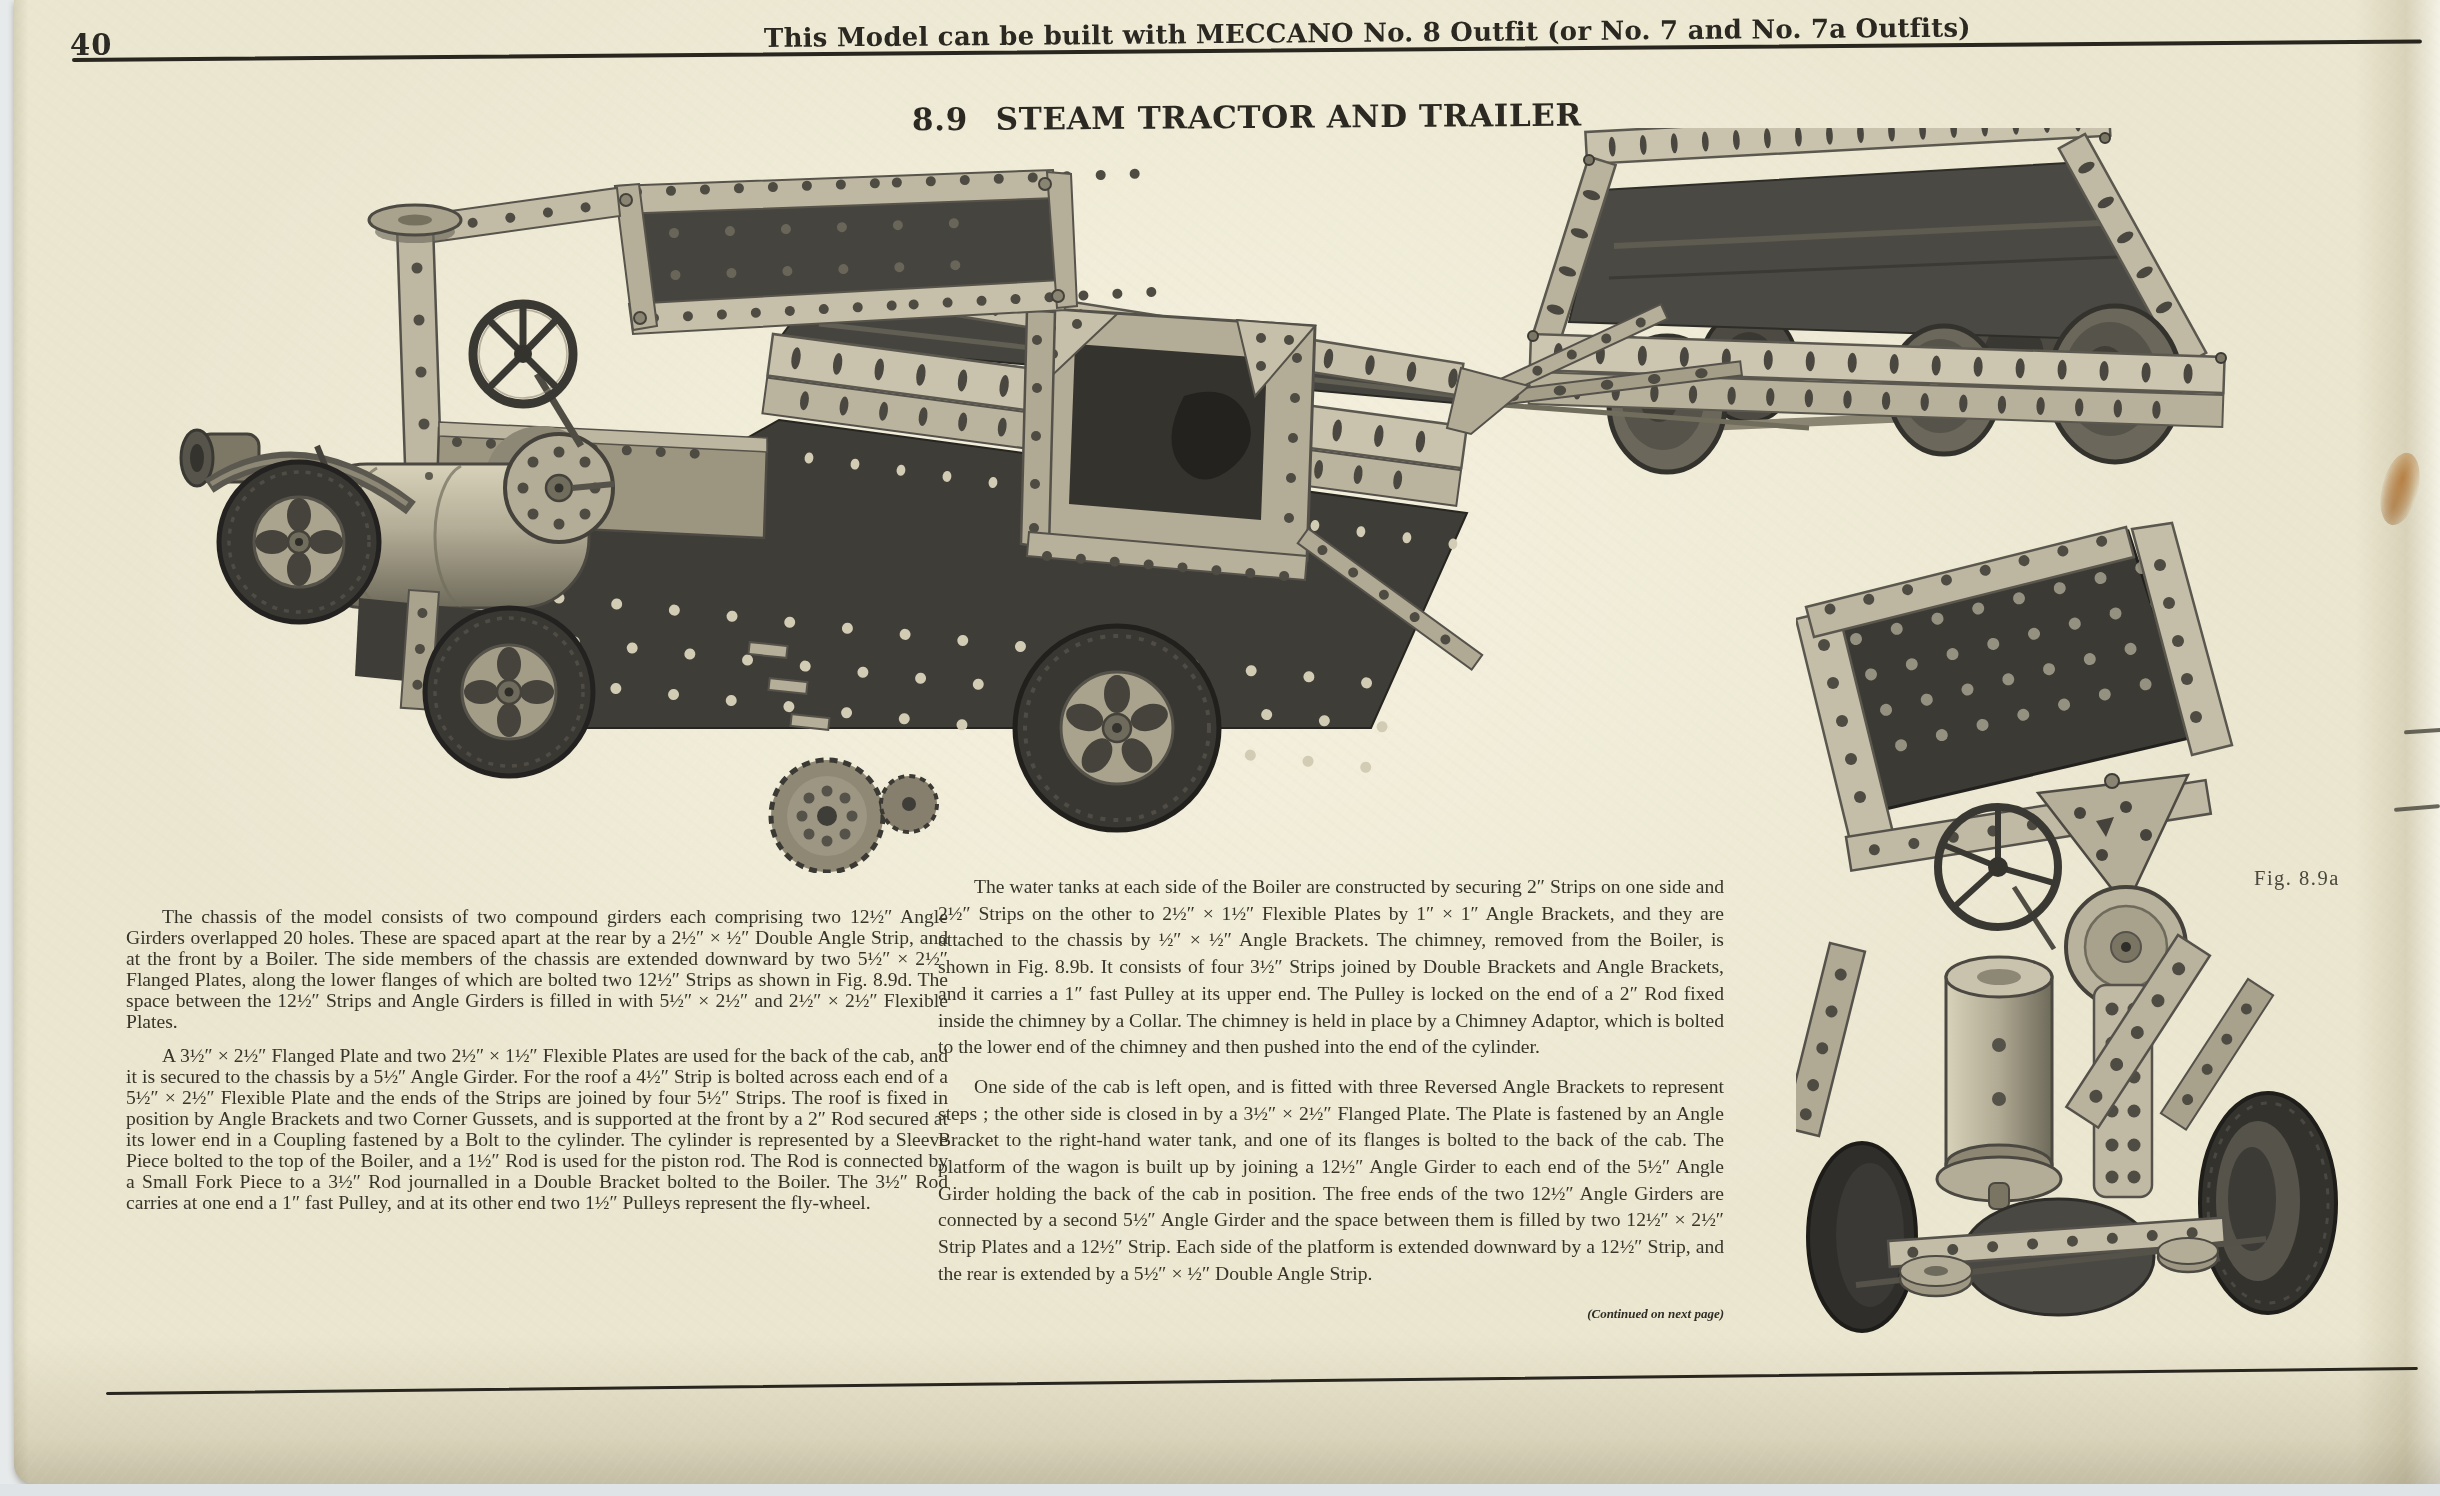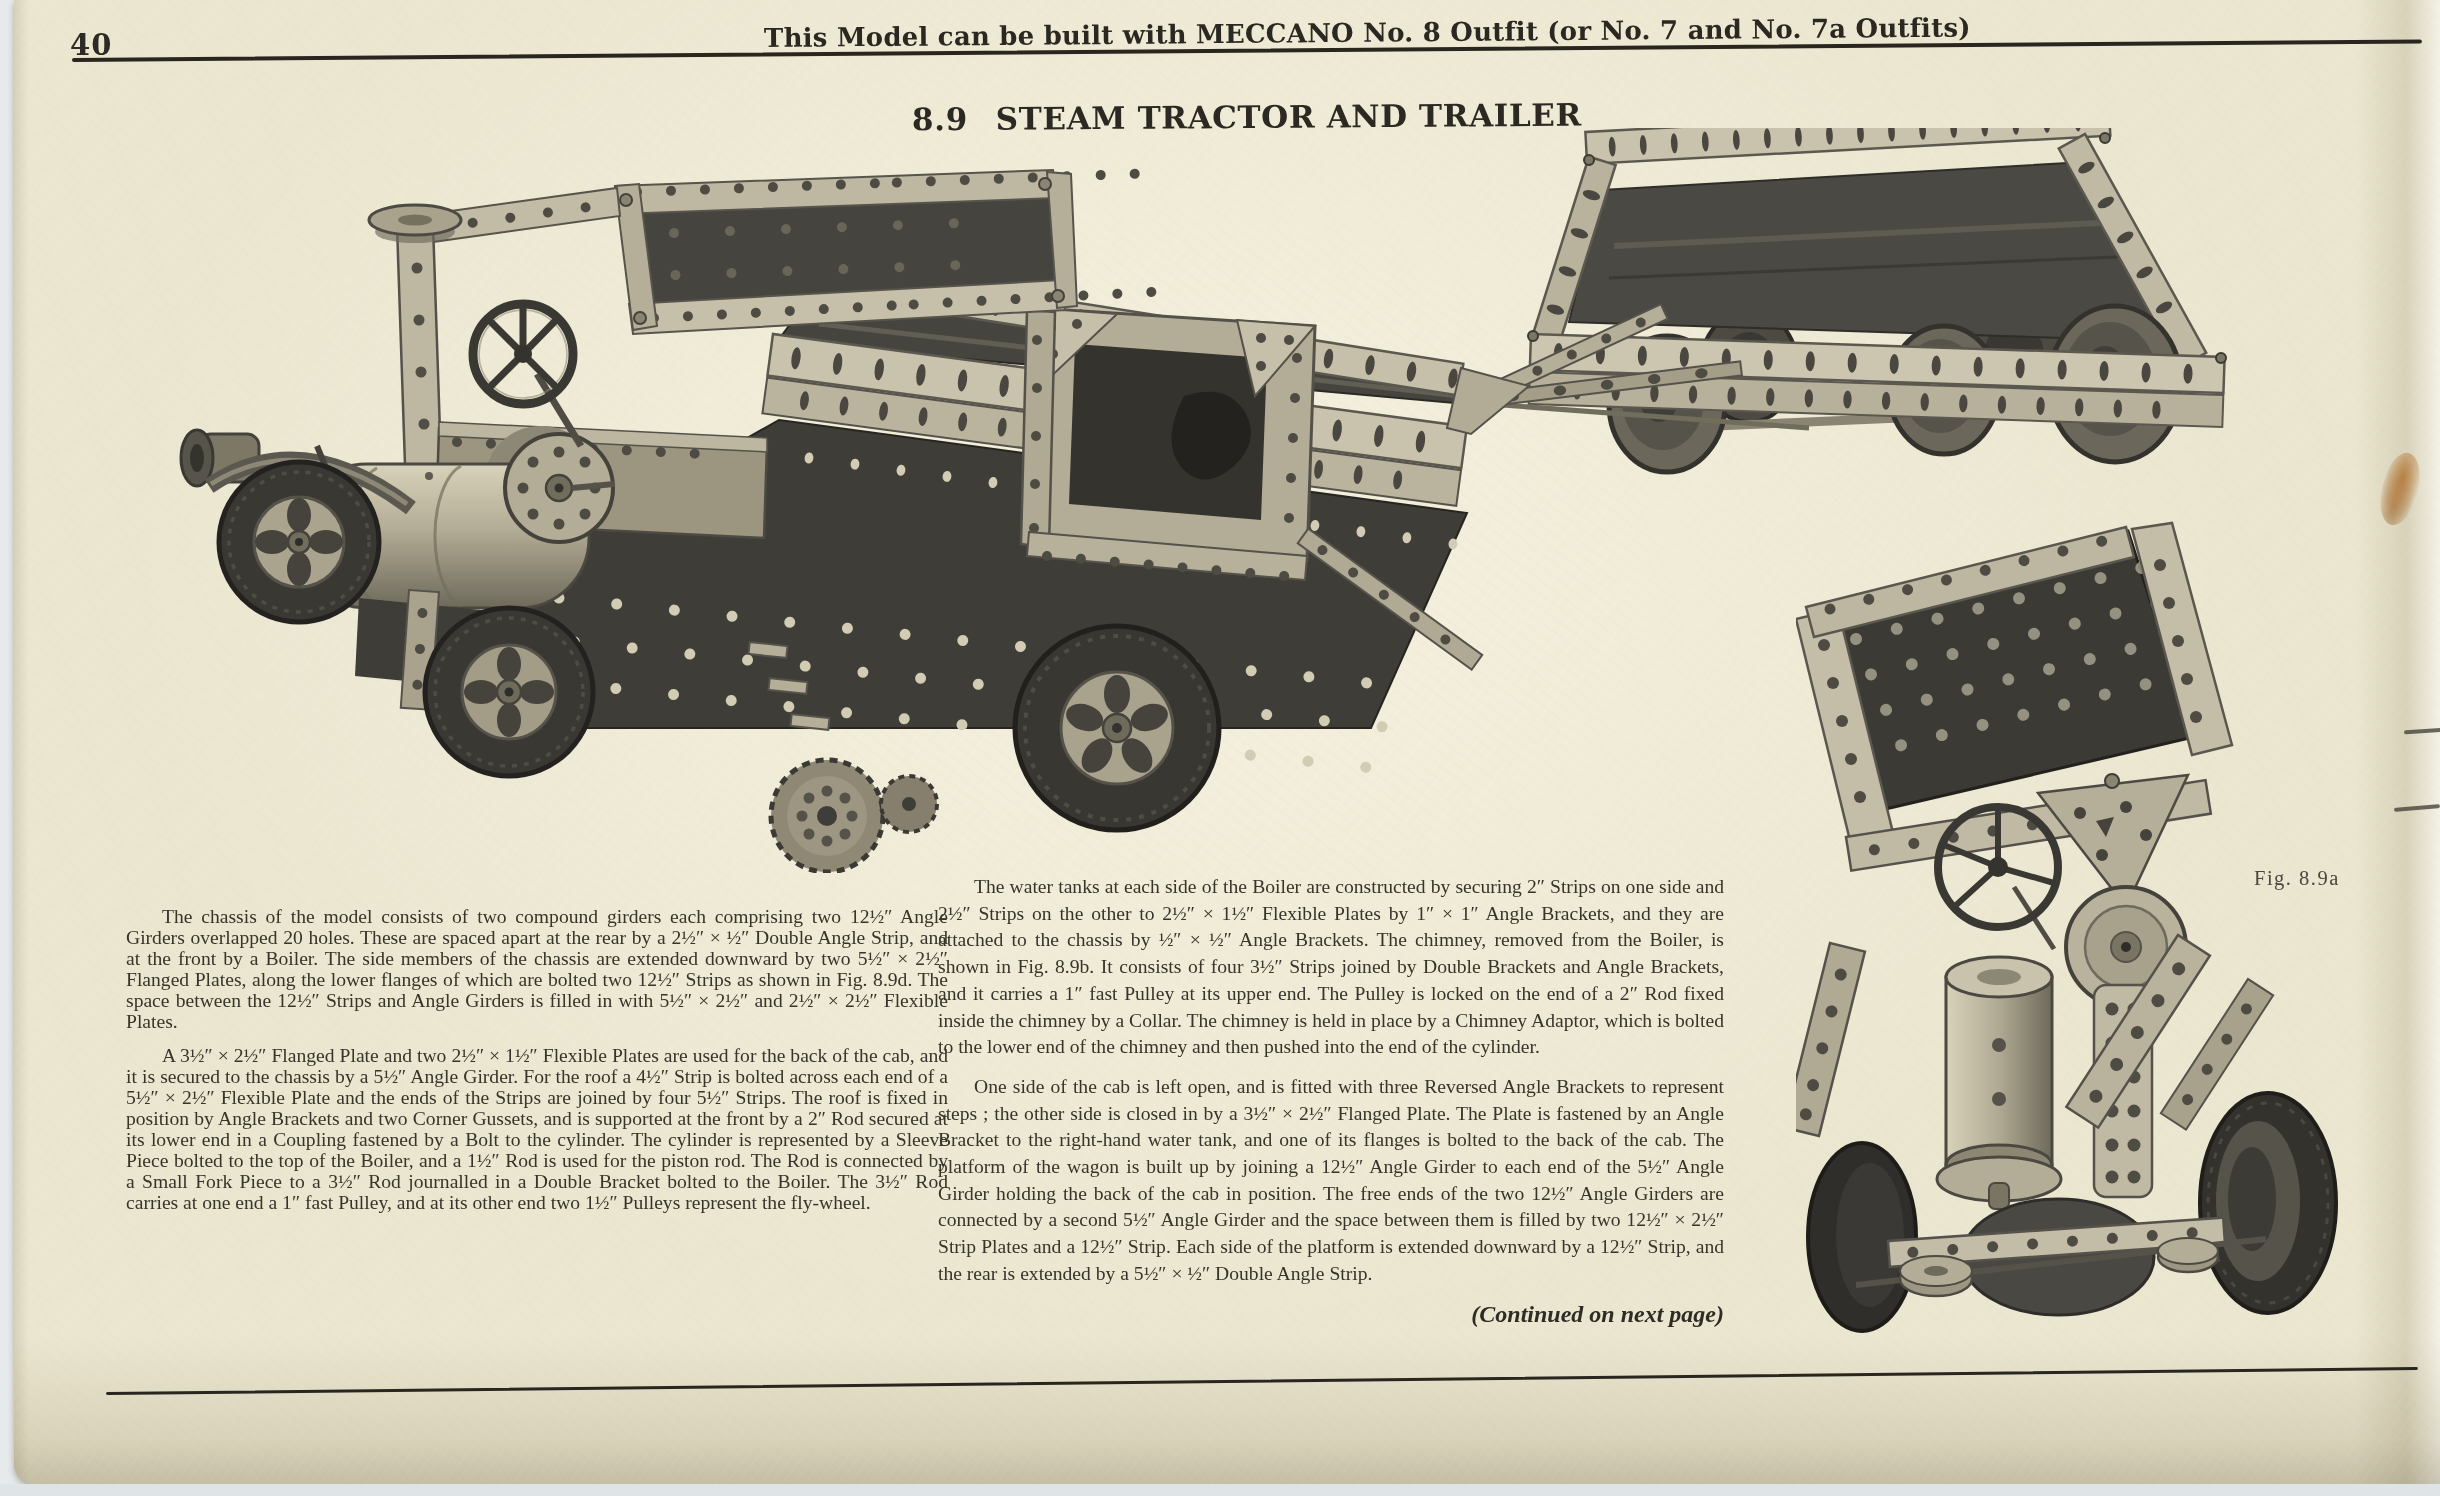--- a/index.html
+++ b/index.html
@@ -46,21 +46,21 @@
   .model-title .num{margin-right:28px;margin-top:24px;}
   .col{
     position:absolute;color:#373429;text-align:justify;
     font-size:19.6px;
   }
   .col p{margin:0 0 13px 0;text-indent:36px;}
   .col-left{left:112px;top:906px;width:822px;line-height:21px;}
   .col-right{left:924px;top:874px;width:786px;line-height:26.7px;}
   .continued{
     text-align:right;font-style:italic;font-weight:bold;
-    font-size:24px;margin-top:0;color:#2e2c24;
+    font-size:13px;margin-top:0;color:#2e2c24;
   }
   .fig-caption{
     position:absolute;left:2240px;top:820px;
     font:20.5px "Liberation Serif", serif;color:#4a473d;letter-spacing:1.5px;white-space:nowrap;margin-top:47px;
   }
   .illustration{position:absolute;}
   #main-illo{left:95px;top:128px;}
   #fig-a-illo{left:1782px;top:515px;}
   .stain{
     position:absolute;left:2368px;top:452px;width:36px;height:74px;

